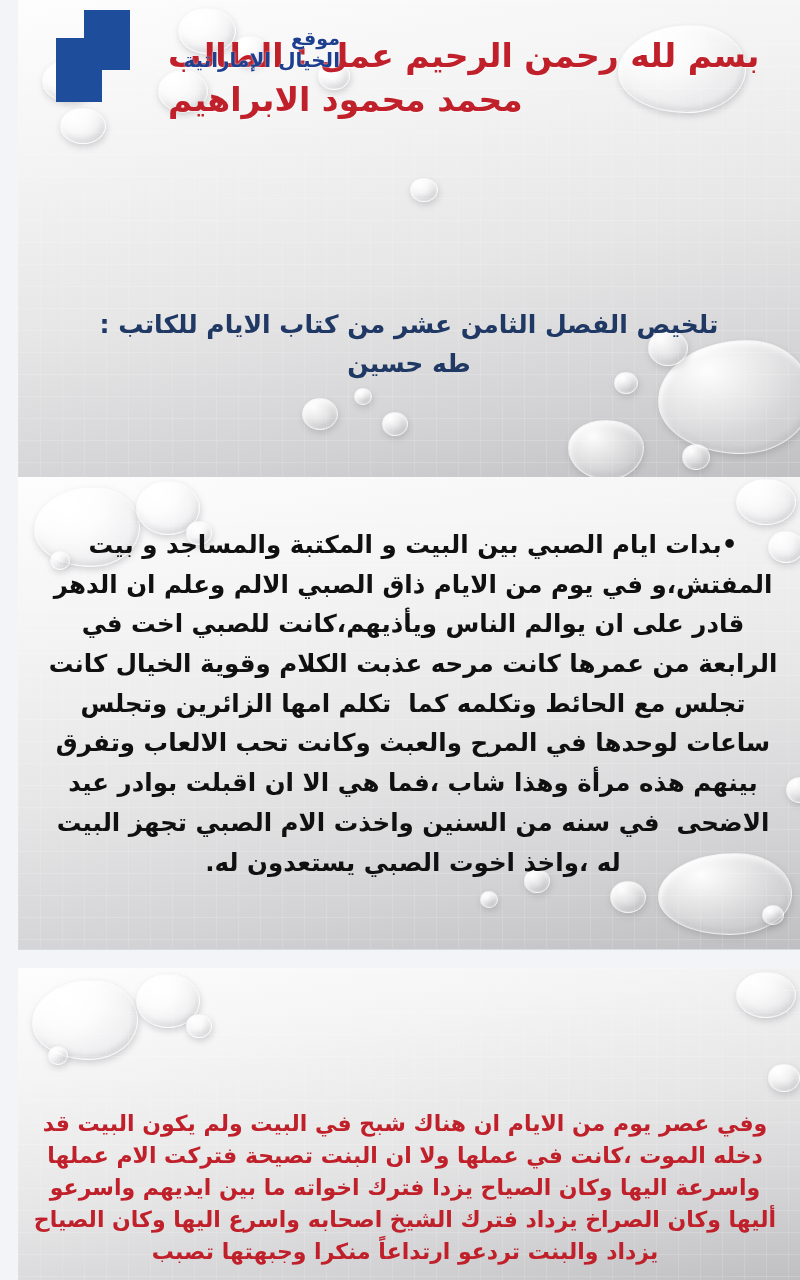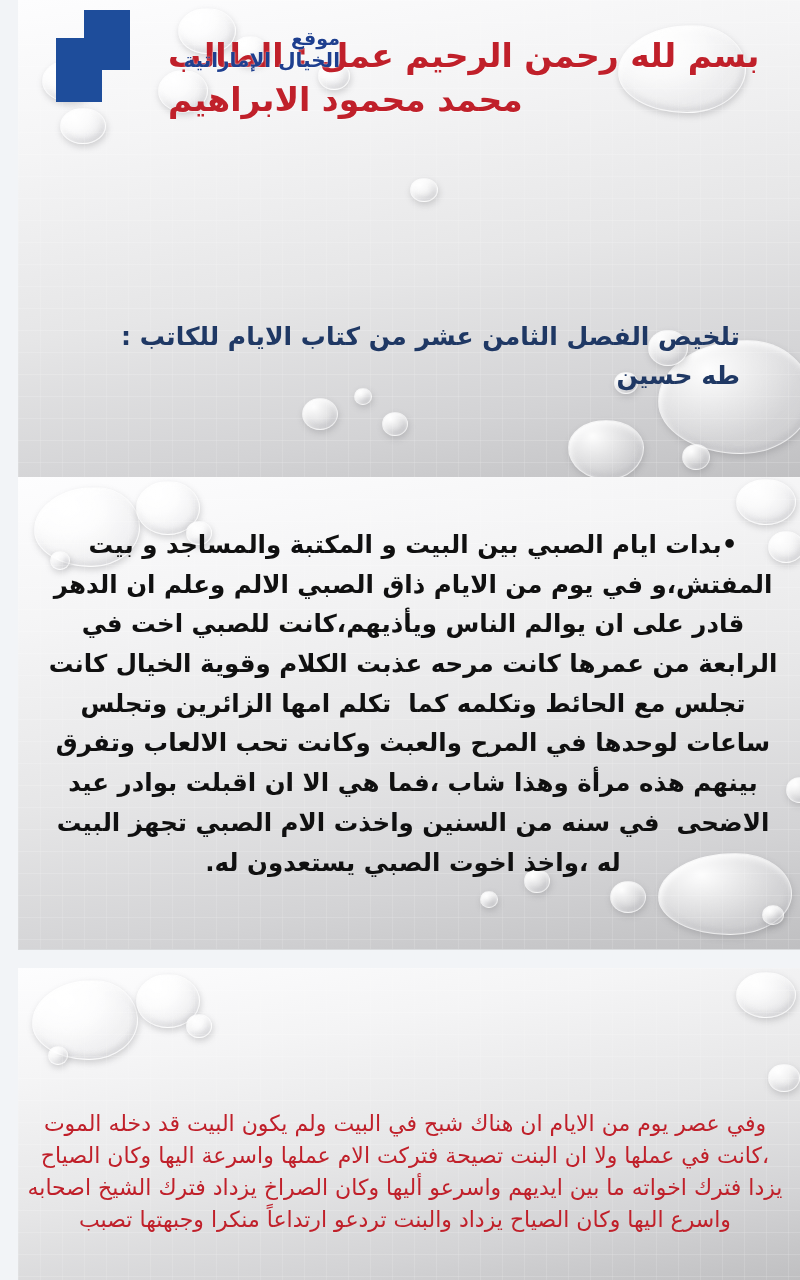--- a/index.html
+++ b/index.html
@@ -49,22 +49,22 @@
   .s1-title{
     position:absolute;top:12px;right:28px;left:150px;
     text-align:left;
     color:#c0202a;
     font-size:33px;line-height:1.32;font-weight:700;
     direction:rtl;
     text-shadow:0 1px 0 rgba(255,255,255,.5);
     z-index:4;
   }
   .s1-subtitle{
-    position:absolute;top:297px;left:60px;right:60px;
-    text-align:right;
+    position:absolute;top:285px;left:60px;right:60px;
+    text-align:center;
     color:#1f3864;
     font-size:25px;line-height:1.55;font-weight:600;
     direction:rtl;z-index:4;
   }
 
   
   .wm{position:absolute;left:0;top:0;width:330px;height:150px;z-index:6;}
   .wm-logo{
     position:absolute;left:38px;top:10px;width:90px;height:92px;
   }
@@ -94,21 +94,21 @@
     color:#101010;font-size:24.5px;line-height:1.62;font-weight:600;
     z-index:4;
     white-space:pre-wrap;
   }
 
   
   #slide3{top:968px;height:312px;}
   .s3-body{
     position:absolute;top:140px;right:16px;left:8px;
     direction:rtl;text-align:center;
-    color:#c0202a;font-size:22px;line-height:1.45;font-weight:400;
+    color:#c0202a;font-size:22px;line-height:1.45;font-weight:700;
     z-index:4;white-space:pre-wrap;
   }
 </style>
 </head>
 <body>
 
 <div class="deck">
 
   <section class="slide" id="slide1">
 

